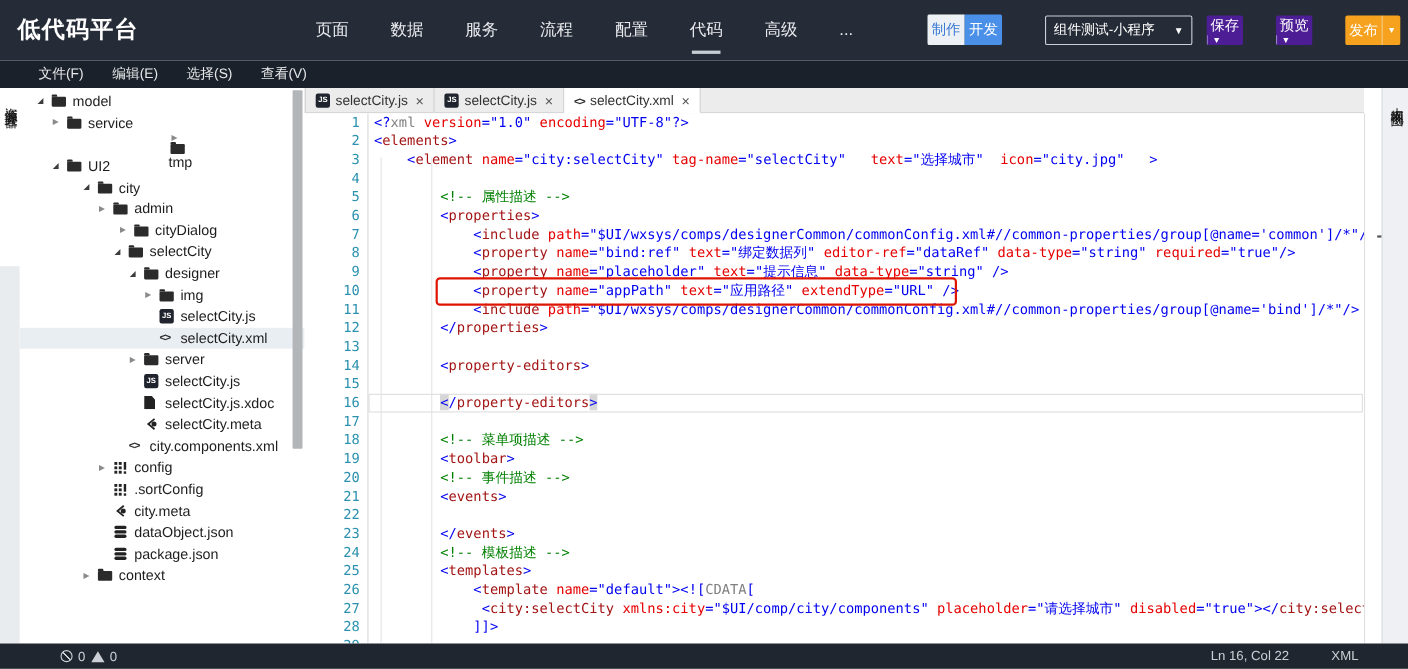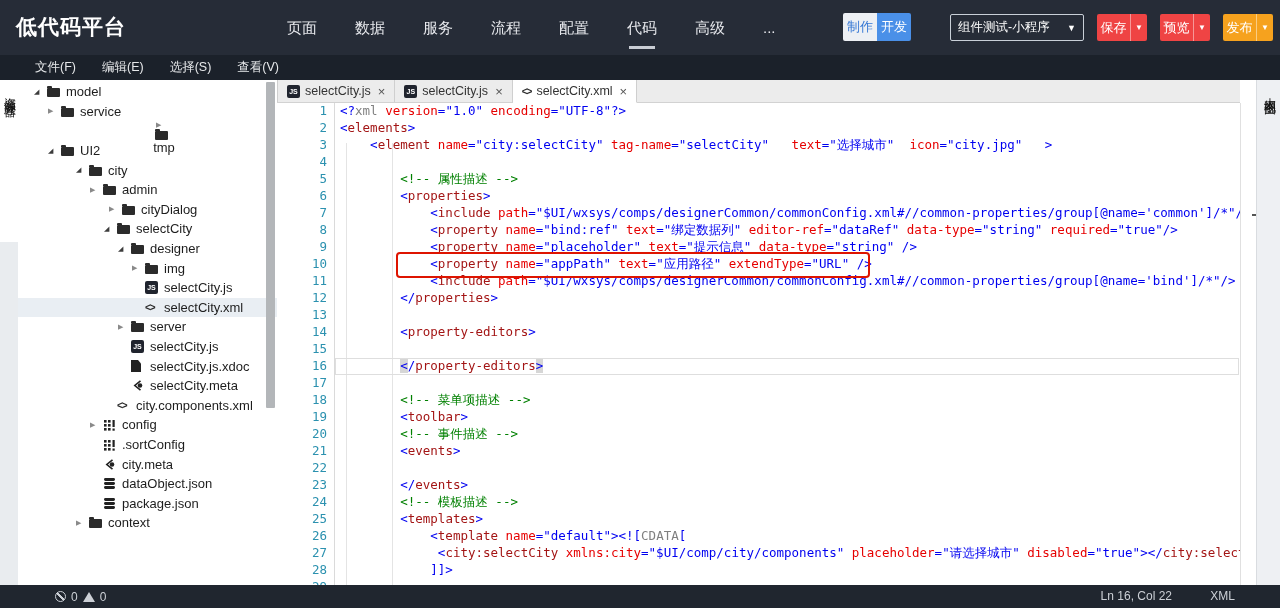--- a/index.html
+++ b/index.html
@@ -12,21 +12,21 @@
   .nav-item.active::after { content:""; position:absolute; left:2px; right:2px; bottom:6px; height:3px; background:#c9cdd4; }
   #mode-toggle { position:absolute; left:843px; top:13px; height:28px; display:flex; font-size:13px; border-radius:2px; overflow:hidden; }
   #mode-make { width:34px; background:#edf0f4; color:#3577d4; display:flex; align-items:center; justify-content:center; }
   #mode-dev { width:34px; background:#4a90e8; color:#fff; display:flex; align-items:center; justify-content:center; }
   #app-select { position:absolute; left:950px; top:14px; width:134px; height:27px; border:1px solid #c9d0d8; border-radius:2px; color:#fff; font-size:12.5px; display:flex; align-items:center; padding:0 7px; }
   #app-select .val { width:100px; overflow:hidden; white-space:nowrap; }
   #app-select .arr { margin-left:auto; font-size:9px; }
   .split-btn { position:absolute; top:14px; height:27px; display:flex; border-radius:2px; overflow:hidden; color:#fff; font-size:13px; }
   .split-btn .lbl { width:33px; display:flex; align-items:center; justify-content:center; }
   .split-btn .dd { width:17px; display:flex; align-items:center; justify-content:center; font-size:8px; border-left:1px solid rgba(255,255,255,.45); }
-  .blue { background:#ef4444; } .orange { background:#f6a21e; }
+  .blue { background:#4c1d95;flex-direction:column; } .orange { background:#f6a21e; }
   
   #menubar { position:absolute; left:0; top:55px; width:1280px; height:25px; background:#1b212a; display:flex; align-items:center; padding-left:35px; gap:26px; }
   .menu-item { color:#e6e8ea; font-size:12.5px; cursor:pointer; }
   
   #left-rail-top { position:absolute; left:0; top:80px; width:18px; height:162px; background:#fff; }
   #left-rail-bottom { position:absolute; left:0; top:242px; width:18px; height:343px; background:#e9ecef; }
   #left-rail-title { position:absolute; left:1px; top:88px; width:17px; writing-mode:vertical-rl; color:#111; font-size:12px; letter-spacing:2px; }
   
   #tree-panel { position:absolute; left:18px; top:80px; width:259px; height:505px; background:#fff; overflow:hidden; }
   .trow { height:19.6px; display:flex; align-items:center; font-size:13px; color:#1d1d1d; white-space:nowrap; cursor:pointer; }

